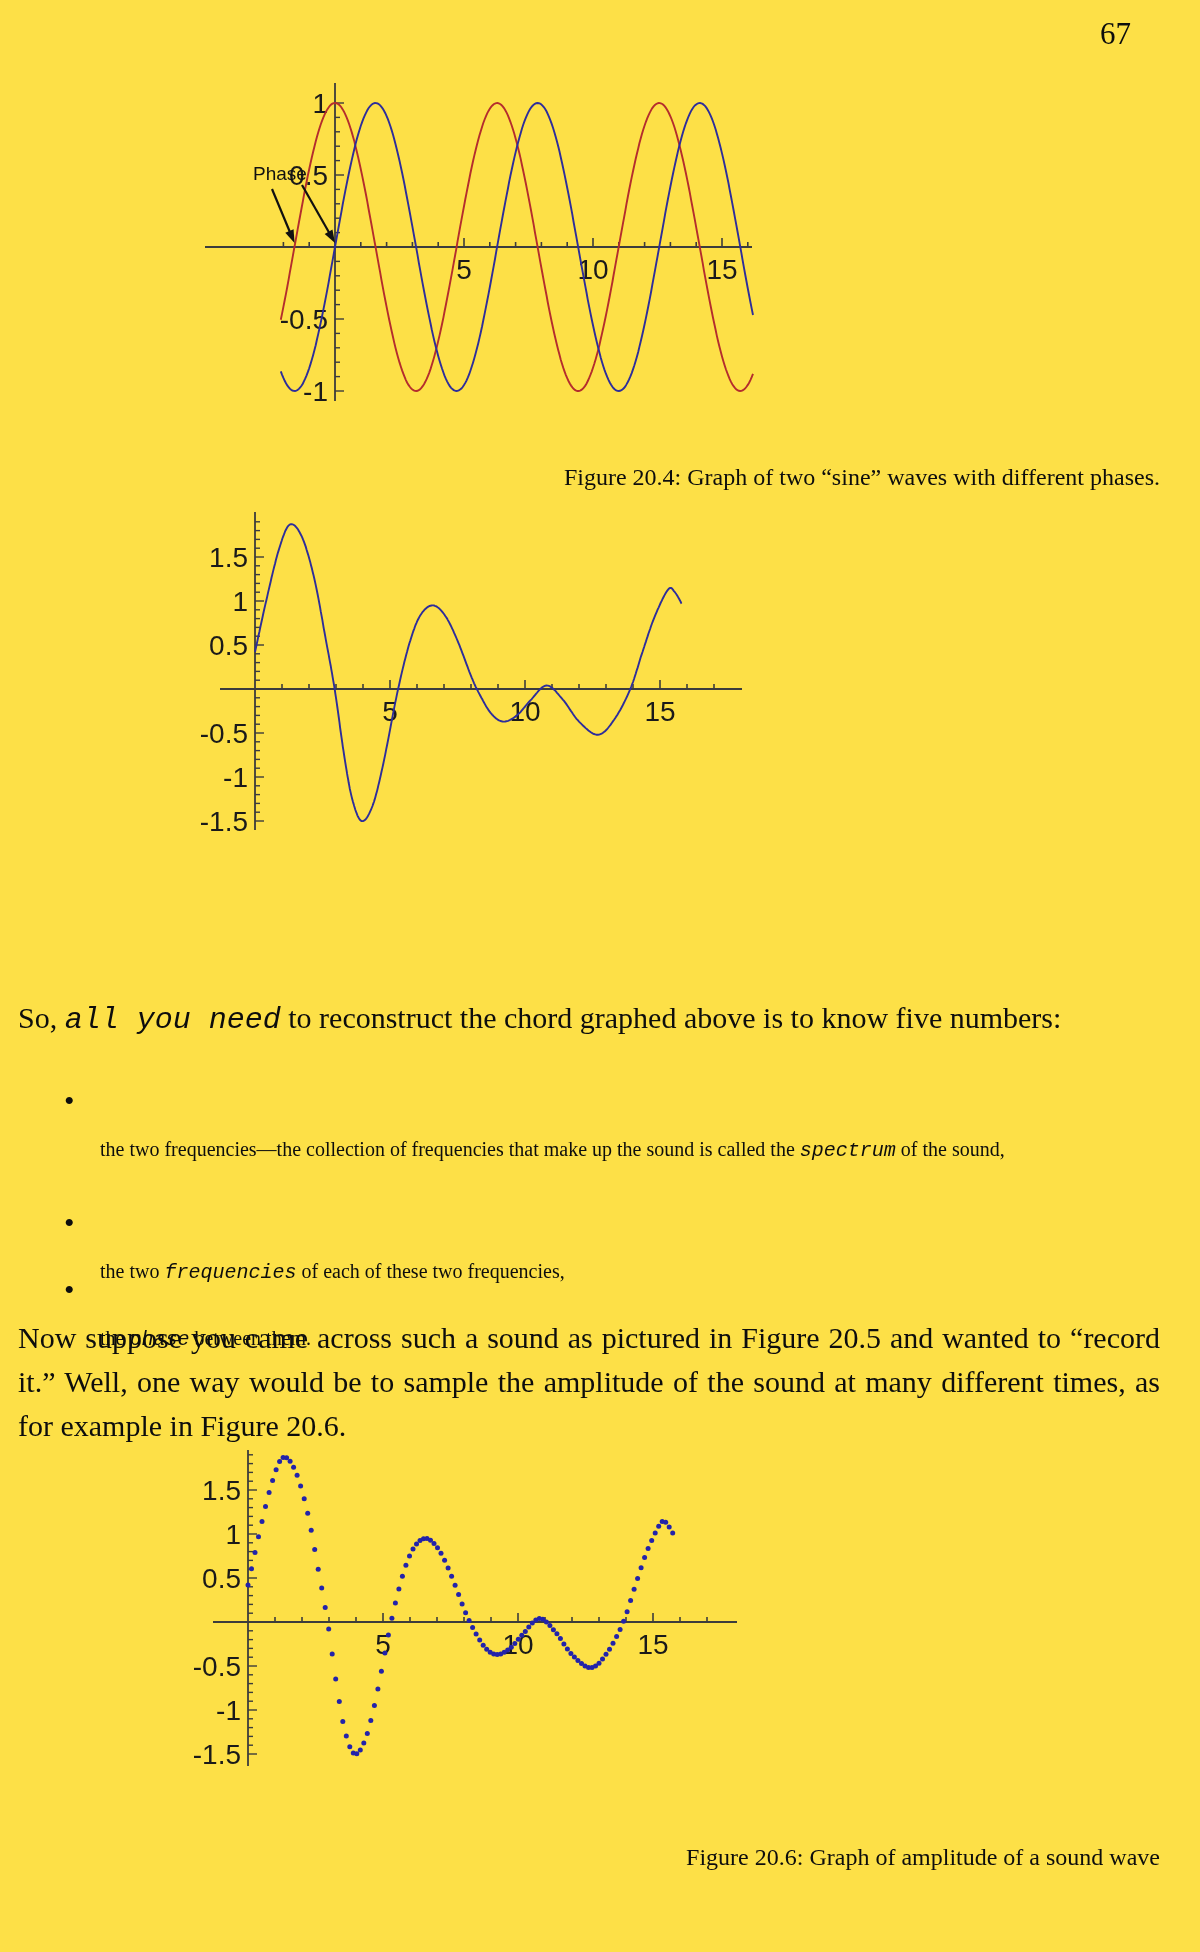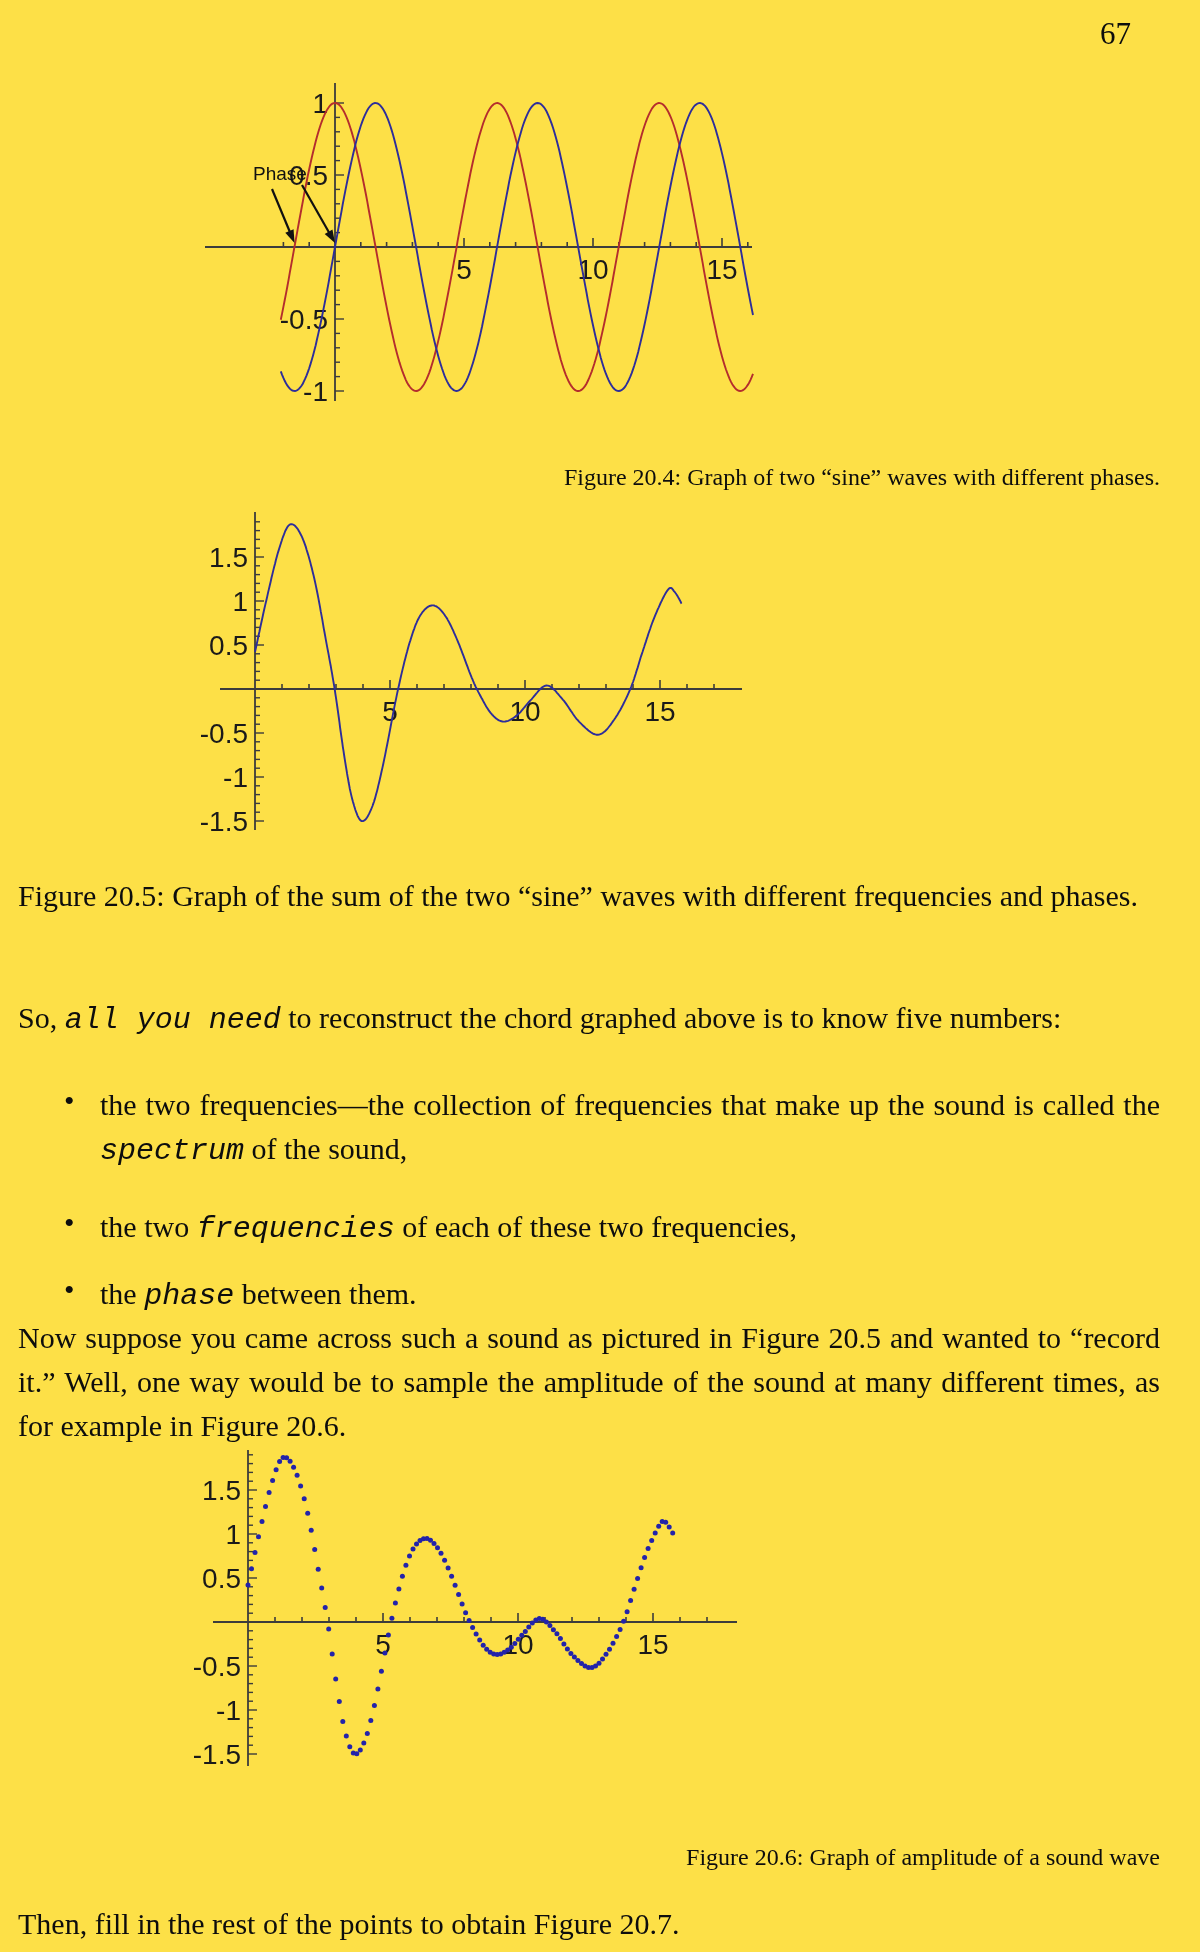--- a/index.html
+++ b/index.html
@@ -4,21 +4,21 @@
 <style>
   html,body{margin:0;padding:0;background:#ffffff;}
   .page{position:relative;width:1200px;height:1952px;background:#fde047;overflow:hidden;
         font-family:"Liberation Serif","DejaVu Serif",serif;color:#0d0d0d;}
   .abs{position:absolute;}
   .pageno{font-size:31px;}
   .body-text{font-size:30px;line-height:44px;text-align:justify;width:1142px;left:18px;}
   .caption-center{font-size:24px;line-height:42px;width:1142px;left:18px;text-align:right;}
   .bullet-row{left:18px;width:1142px;}
   .bullet-marker{position:absolute;left:46px;top:1px;font-size:30px;}
-  .bullet-body{margin-left:82px;font-size:30px;line-height:44px;text-align:justify;}
+  .bullet-body{margin-left:82px;font-size:20px;line-height:44px;text-align:justify;margin-top:44px;}
   .it{font-style:italic;font-family:Liberation Mono, monospace;}
   svg{position:absolute;overflow:visible;}
   svg text{font-family:"Liberation Sans","DejaVu Sans",sans-serif;}
 </style>
 </head>
 <body>
 
 <div class="page">
 
   <div class="abs pageno" style="left:1100px;top:16px;width:80px;text-align:left;">67</div>
@@ -145,21 +145,20 @@
         <line x1="115" y1="57" x2="124" y2="57" stroke="#3c3c3c" stroke-width="1.4"></line>
         <text x="108" y="67" text-anchor="end" font-size="28" fill="#1a1a1a">1.5</text>
         <line x1="115" y1="48.19999999999999" x2="120" y2="48.19999999999999" stroke="#3c3c3c" stroke-width="1.4"></line>
         <line x1="115" y1="39.400000000000006" x2="120" y2="39.400000000000006" stroke="#3c3c3c" stroke-width="1.4"></line>
         <line x1="115" y1="30.599999999999994" x2="120" y2="30.599999999999994" stroke="#3c3c3c" stroke-width="1.4"></line>
         <line x1="115" y1="21.80000000000001" x2="120" y2="21.80000000000001" stroke="#3c3c3c" stroke-width="1.4"></line>
         <path d="M115.0 152.0L115.5 149.8L116.1 147.0L116.8 143.7L117.6 140.0L118.4 136.0L119.4 131.8L120.3 127.3L121.3 122.8L122.3 118.2L123.3 113.5L124.3 109.0L125.3 104.6L126.3 100.5L127.2 96.6L128.0 92.9L128.9 89.1L129.8 85.3L130.7 81.5L131.5 77.8L132.4 74.1L133.3 70.4L134.2 66.8L135.1 63.4L135.9 60.0L136.8 56.8L137.6 53.8L138.5 50.9L139.3 48.2L140.1 45.7L140.9 43.2L141.7 40.8L142.4 38.5L143.2 36.4L144.0 34.4L144.7 32.5L145.4 30.7L146.2 29.2L147.0 27.8L147.7 26.6L148.5 25.7L149.3 24.9L150.1 24.4L150.9 24.2L151.8 24.1L152.6 24.3L153.5 24.7L154.3 25.3L155.2 26.0L156.1 27.0L157.0 28.1L157.9 29.3L158.7 30.7L159.6 32.3L160.5 34.0L161.4 35.7L162.3 37.6L163.1 39.7L164.0 41.9L164.9 44.4L165.8 46.9L166.6 49.7L167.5 52.6L168.4 55.6L169.3 58.7L170.2 61.9L171.0 65.2L171.9 68.6L172.7 72.0L173.6 75.5L174.4 79.0L175.2 82.6L176.0 86.4L176.8 90.3L177.6 94.3L178.4 98.4L179.2 102.6L180.0 106.9L180.7 111.2L181.5 115.4L182.3 119.7L183.0 123.9L183.7 128.1L184.5 132.2L185.2 136.2L185.9 140.1L186.6 143.9L187.3 147.6L188.0 151.2L188.7 154.8L189.3 158.4L190.0 162.1L190.7 165.7L191.3 169.3L192.0 173.1L192.6 176.9L193.3 180.8L194.0 184.8L194.7 189.0L195.3 193.4L196.0 197.9L196.7 202.7L197.4 207.5L198.1 212.5L198.8 217.5L199.5 222.6L200.1 227.6L200.8 232.5L201.5 237.4L202.2 242.1L202.8 246.6L203.5 250.9L204.1 255.0L204.7 258.9L205.3 262.6L205.9 266.3L206.5 269.8L207.0 273.2L207.6 276.6L208.2 279.8L208.7 282.8L209.3 285.8L209.8 288.7L210.4 291.4L211.0 294.1L211.6 296.6L212.2 299.0L212.8 301.3L213.5 303.6L214.1 305.8L214.8 308.0L215.4 310.0L216.1 311.9L216.8 313.7L217.4 315.3L218.1 316.8L218.8 318.0L219.5 319.1L220.2 320.0L220.9 320.6L221.7 321.0L222.4 321.1L223.1 321.0L223.9 320.7L224.6 320.2L225.4 319.5L226.2 318.6L227.0 317.5L227.8 316.3L228.5 314.9L229.3 313.4L230.1 311.7L230.9 309.9L231.7 308.0L232.5 306.0L233.2 303.9L234.0 301.7L234.7 299.4L235.4 296.9L236.1 294.3L236.9 291.6L237.6 288.7L238.3 285.6L239.1 282.4L239.9 279.0L240.7 275.5L241.5 271.8L242.4 267.9L243.3 263.8L244.2 259.4L245.2 254.6L246.2 249.4L247.3 244.0L248.4 238.4L249.5 232.6L250.6 226.8L251.7 220.9L252.8 215.1L253.9 209.4L255.0 203.9L256.1 198.6L257.1 193.6L258.1 189.0L259.1 184.7L260.0 180.5L260.9 176.5L261.8 172.6L262.7 168.9L263.6 165.3L264.4 161.8L265.3 158.4L266.1 155.2L267.0 152.1L267.8 149.0L268.6 146.1L269.4 143.3L270.3 140.6L271.1 138.0L271.9 135.5L272.6 133.2L273.4 130.9L274.2 128.8L274.9 126.8L275.6 124.9L276.4 123.1L277.1 121.4L277.9 119.8L278.7 118.3L279.4 116.9L280.2 115.5L281.1 114.2L281.9 113.0L282.7 111.8L283.6 110.8L284.4 109.8L285.3 109.0L286.2 108.2L287.0 107.5L287.9 106.9L288.8 106.4L289.7 106.0L290.6 105.7L291.5 105.5L292.3 105.4L293.2 105.4L294.1 105.5L294.9 105.8L295.8 106.1L296.7 106.6L297.5 107.2L298.4 107.8L299.3 108.6L300.1 109.4L301.0 110.4L301.9 111.4L302.7 112.4L303.6 113.5L304.5 114.7L305.3 116.0L306.2 117.3L307.1 118.6L307.9 120.1L308.8 121.7L309.6 123.3L310.5 125.0L311.3 126.7L312.2 128.6L313.1 130.4L313.9 132.4L314.8 134.4L315.7 136.4L316.6 138.5L317.5 140.6L318.4 142.8L319.4 145.2L320.4 147.8L321.4 150.4L322.4 153.1L323.5 155.9L324.5 158.6L325.5 161.4L326.5 164.1L327.5 166.7L328.4 169.2L329.3 171.6L330.2 173.8L331.0 175.8L331.7 177.6L332.4 179.2L333.0 180.7L333.6 182.0L334.1 183.3L334.6 184.4L335.1 185.5L335.6 186.6L336.1 187.6L336.6 188.7L337.2 189.8L337.8 190.9L338.4 192.1L339.1 193.4L339.8 194.8L340.6 196.3L341.4 197.8L342.3 199.3L343.1 200.9L344.0 202.5L344.9 204.1L345.8 205.7L346.7 207.2L347.7 208.7L348.6 210.1L349.5 211.4L350.4 212.6L351.3 213.6L352.1 214.6L353.0 215.5L353.8 216.4L354.7 217.2L355.5 218.0L356.4 218.6L357.2 219.3L358.1 219.8L359.0 220.3L359.8 220.7L360.7 221.0L361.6 221.3L362.5 221.5L363.4 221.6L364.3 221.6L365.3 221.5L366.2 221.3L367.2 221.1L368.1 220.8L369.1 220.4L370.1 219.9L371.0 219.4L372.0 218.8L373.0 218.2L374.0 217.6L375.0 216.9L375.9 216.1L376.9 215.4L377.9 214.6L378.8 213.7L379.7 212.8L380.7 211.8L381.6 210.7L382.5 209.6L383.5 208.5L384.4 207.3L385.4 206.1L386.3 205.0L387.3 203.8L388.3 202.7L389.4 201.5L390.4 200.4L391.5 199.3L392.6 198.0L393.7 196.7L394.8 195.3L396.0 193.9L397.2 192.5L398.3 191.1L399.5 189.9L400.7 188.7L401.9 187.6L403.1 186.8L404.3 186.1L405.4 185.7L406.6 185.5L407.8 185.6L408.9 185.9L410.1 186.4L411.2 187.2L412.4 188.0L413.5 189.1L414.7 190.2L415.9 191.4L417.0 192.8L418.2 194.1L419.3 195.5L420.5 196.9L421.6 198.2L422.8 199.6L424.0 200.9L425.1 202.4L426.2 203.9L427.3 205.5L428.5 207.2L429.6 208.9L430.7 210.6L431.9 212.3L433.0 214.0L434.2 215.7L435.3 217.3L436.5 218.8L437.8 220.2L439.0 221.6L440.3 222.8L441.6 224.2L442.9 225.5L444.3 226.8L445.7 228.1L447.1 229.3L448.4 230.5L449.8 231.5L451.2 232.5L452.6 233.3L454.0 234.0L455.3 234.4L456.6 234.7L457.9 234.8L459.1 234.6L460.4 234.2L461.6 233.7L462.7 233.0L463.9 232.1L465.0 231.2L466.2 230.0L467.3 228.8L468.4 227.5L469.6 226.0L470.7 224.6L471.8 223.0L472.9 221.4L474.1 219.8L475.3 218.1L476.4 216.3L477.6 214.4L478.8 212.3L480.1 210.2L481.3 208.0L482.5 205.8L483.6 203.5L484.8 201.1L486.0 198.7L487.1 196.3L488.2 193.9L489.3 191.4L490.3 189.0L491.3 186.5L492.2 184.0L493.2 181.5L494.1 178.8L494.9 176.2L495.8 173.5L496.6 170.8L497.5 168.1L498.3 165.4L499.1 162.7L499.9 160.0L500.7 157.3L501.6 154.6L502.5 152.0L503.3 149.5L504.2 146.8L505.0 144.2L505.9 141.6L506.7 139.0L507.6 136.4L508.4 133.8L509.3 131.3L510.2 128.8L511.0 126.3L511.9 123.8L512.8 121.4L513.7 119.1L514.6 116.8L515.5 114.6L516.5 112.3L517.5 109.9L518.6 107.6L519.6 105.3L520.6 103.0L521.7 100.8L522.7 98.7L523.7 96.8L524.7 94.9L525.6 93.3L526.5 91.8L527.3 90.6L528.1 89.6L528.8 88.8L529.4 88.3L530.0 88.0L530.5 87.9L531.0 87.9L531.5 88.1L531.9 88.5L532.3 88.9L532.7 89.4L533.1 89.9L533.5 90.5L533.9 91.1L534.4 91.7L534.9 92.2L535.3 92.8L535.9 93.5L536.4 94.3L537.0 95.2L537.5 96.1L538.1 97.1L538.6 98.1L539.2 99.1L539.7 100.0L540.2 100.9L540.6 101.8L541.0 102.5L541.3 103.2L541.6 103.6" fill="none" stroke="#2d2d9b" stroke-width="1.9"></path>
       </g>
     </svg>
 
-  <div class="abs body-text" style="top:874px;">Figure 20.5: Graph of the sum of the two “sine” waves with different frequencies and phases.</div>
 
   <div class="abs body-text" style="top:996px;">
     <span>So, </span><span class="it">all you need</span><span> to reconstruct the chord graphed above is to know five numbers:</span>
   </div>
 
   <div class="abs bullet-row" style="top:1083px;">
     <span class="bullet-marker">•</span>
     <div class="bullet-body">
       <span>the two frequencies—the collection of frequencies that make up the sound is called the </span><span class="it">spectrum</span><span> of the sound,</span>
     </div>
@@ -365,14 +364,13 @@
         <circle cx="518.7" cy="88.2" r="2.5" fill="#2323aa"></circle>
         <circle cx="522.2" cy="83.5" r="2.5" fill="#2323aa"></circle>
         <circle cx="525.7" cy="84.3" r="2.5" fill="#2323aa"></circle>
         <circle cx="529.2" cy="89.0" r="2.5" fill="#2323aa"></circle>
         <circle cx="532.7" cy="95.1" r="2.5" fill="#2323aa"></circle>
       </g>
     </svg>
 
   <div class="abs caption-center" style="top:1836px;">Figure 20.6: Graph of amplitude of a sound wave</div>
 
-  <div class="abs body-text" style="top:1902px;">Then, fill in the rest of the points to obtain Figure 20.7.</div>
 </div>
 
 </body></html>

